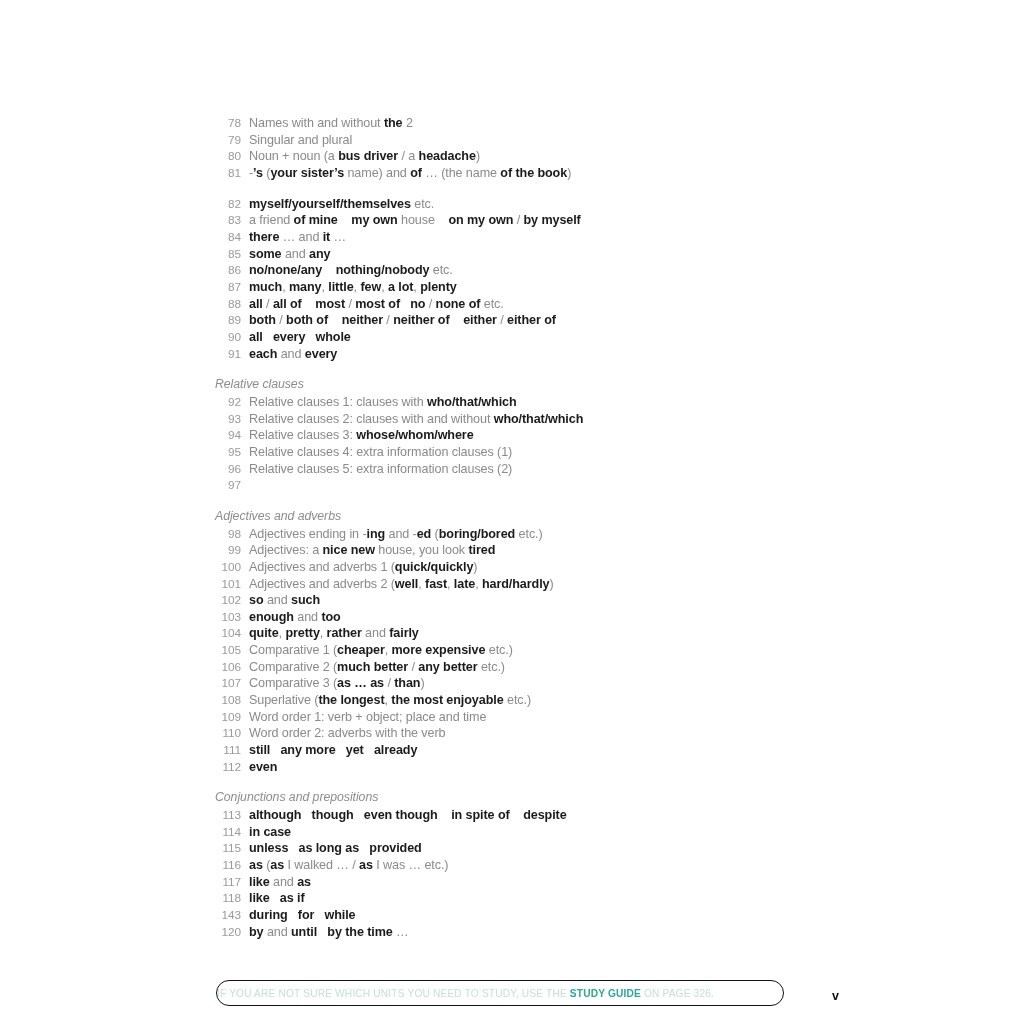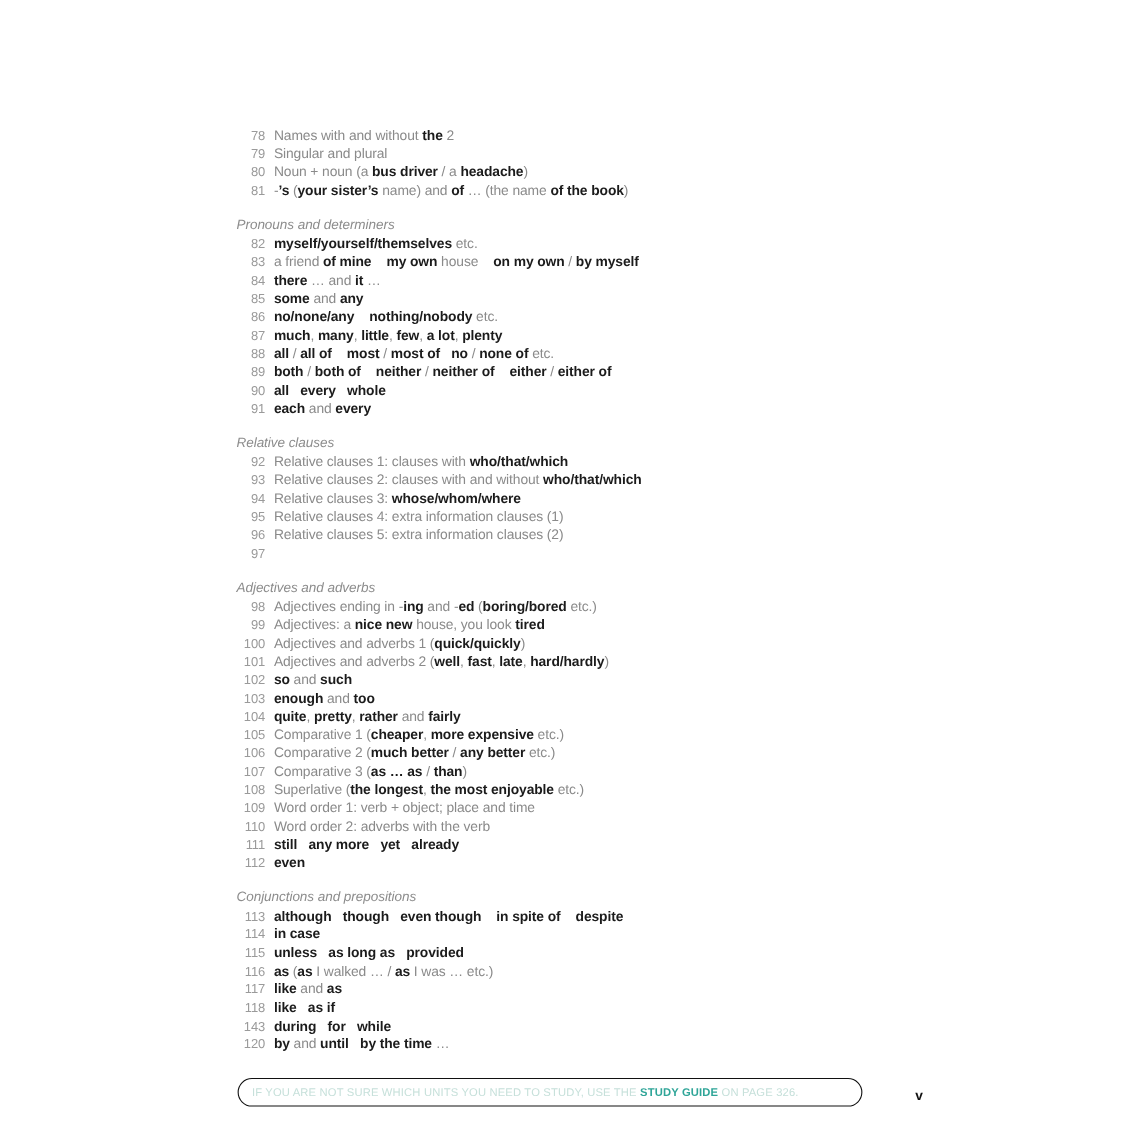--- a/index.html
+++ b/index.html
@@ -85,21 +85,20 @@
     width: 568px;
     height: 26px;
     box-sizing: border-box;
     border: 1.6px solid #111111;
     border-radius: 14px;
     background: #ffffff;
     display: flex;
     align-items: center;
   }
   .callout-text {
-    margin-left: 12px;
     font-size: 10.2px;
     letter-spacing: 0.15px;
     color: #c6e0da;
     white-space: nowrap;
   }
   .callout-text b {
     color: #2fa598;
     font-weight: 700;
   }
 
@@ -143,21 +142,20 @@
         <div class="entry">
           <span class="entry-num">80</span>
           <span class="entry-text">Noun + noun (a <b>bus driver</b> / a <b>headache</b>)</span>
         </div>
         <div class="entry">
           <span class="entry-num">81</span>
           <span class="entry-text">-<b>’s</b> (<b>your sister’s</b> name) and <b>of</b> … (the name <b>of the book</b>)</span>
         </div>
       </div>
       <div class="section">
-        <div class="section-heading">Pronouns and determiners</div>
         <div class="entry">
           <span class="entry-num">82</span>
           <span class="entry-text"><b>myself/yourself/themselves</b> etc.</span>
         </div>
         <div class="entry">
           <span class="entry-num">83</span>
           <span class="entry-text">a friend <b>of mine</b>&nbsp;&nbsp;&nbsp; <b>my own</b> house&nbsp;&nbsp;&nbsp; <b>on my own</b> / <b>by myself</b></span>
         </div>
         <div class="entry">
           <span class="entry-num">84</span>

